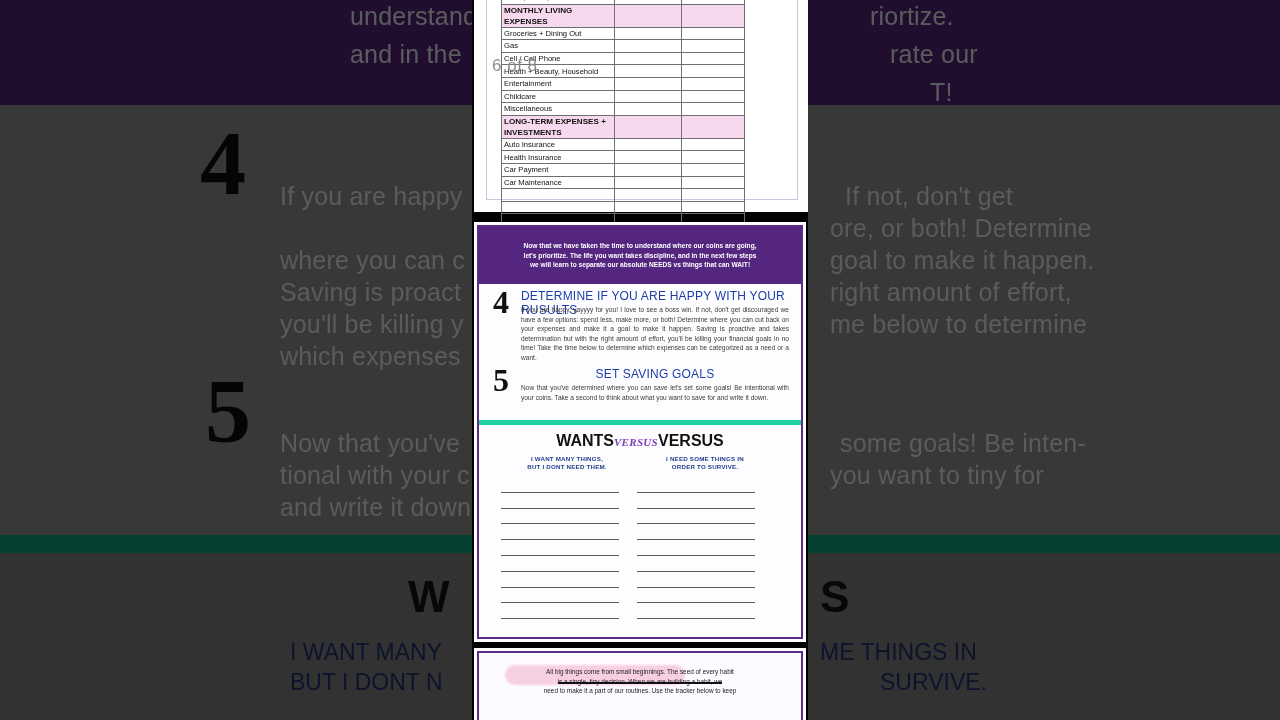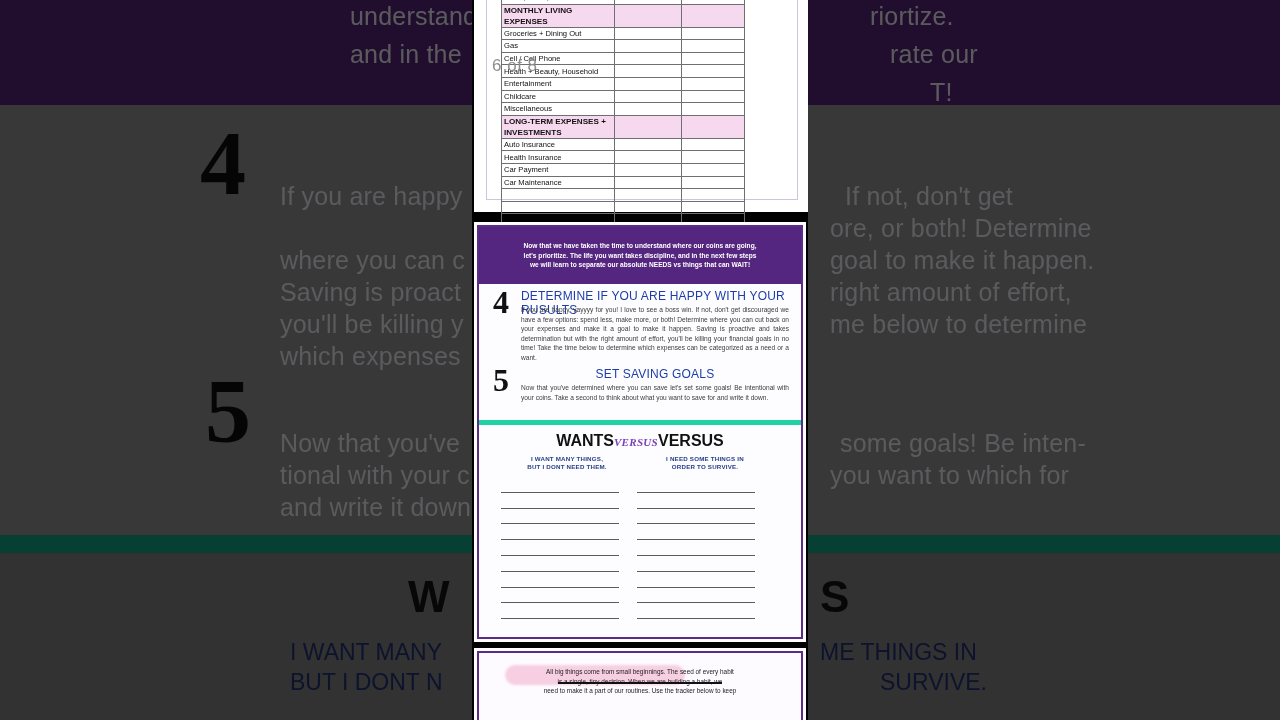--- a/index.html
+++ b/index.html
@@ -115,21 +115,21 @@
       <div class="bg-txt" style="left:930px;top:76px;">T!</div>
 
 
       <div class="bg-txt" style="left:845px;top:180px;">If not, don't get</div>
       <div class="bg-txt" style="left:830px;top:212px;">ore, or both! Determine</div>
       <div class="bg-txt" style="left:830px;top:244px;">goal to make it happen.</div>
       <div class="bg-txt" style="left:830px;top:308px;">me below to determine</div>
       <div class="bg-txt" style="left:830px;top:276px;">right amount of effort,</div>
 
       <div class="bg-txt" style="left:840px;top:427px;">some goals! Be inten-</div>
-      <div class="bg-txt" style="left:830px;top:459px;">you want to which for</div>
+      <div class="bg-txt" style="left:830px;top:459px;">you want to tiny for</div>
 
       <div class="bg-wants" style="left:820px;top:572px;">S</div>
       <div class="bg-sub" style="left:820px;top:638px;">ME THINGS IN</div>
       <div class="bg-sub" style="left:880px;top:668px;">SURVIVE.</div>
     </div>
     <div class="bg-dim"></div>
   </div>
 
   <div class="center">
 

